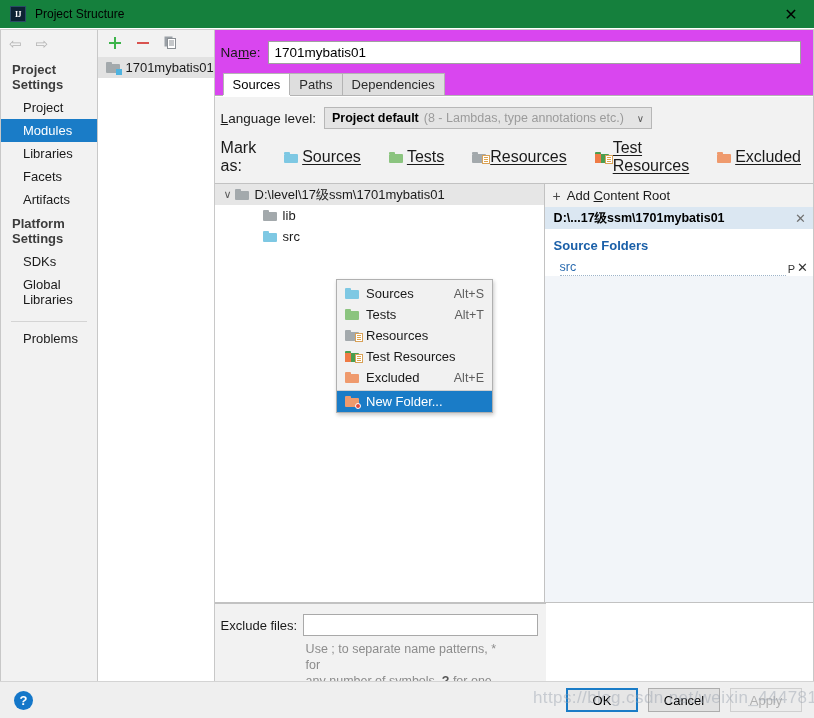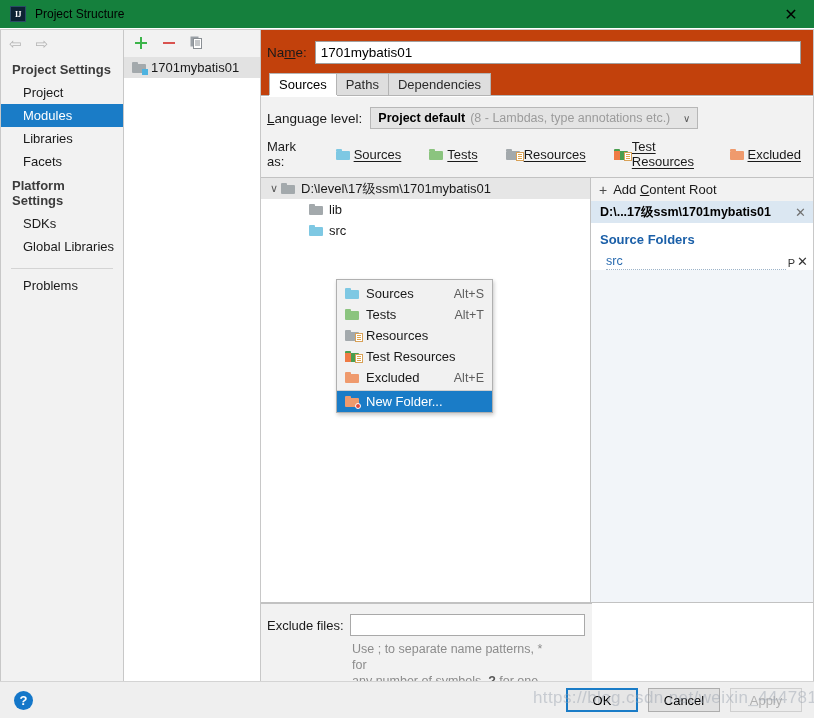--- a/index.html
+++ b/index.html
@@ -106,21 +106,21 @@
     background: #e2e2e2;
     height: 21px;
     display: flex; align-items: center;
     padding-left: 22px;
     font-size: 13px;
   }
 
   
   #detail {
     flex: 1; height: 100%;
-    background: #c2410c;
+    background: #d946ef;
     border-right: 1px solid #c8c8c8;
     display: flex; flex-direction: column;
     position: relative;
   }
   #name-row {
     display: flex; align-items: center;
     padding: 11px 12px 9px 6px;
     gap: 8px;
   }
   #name-label { font-size: 13.5px; }
@@ -174,21 +174,21 @@
     position: relative;
   }
   #lang-value { font-weight: bold; color: #000; }
   #lang-hint { color: #9b9b9b; margin-left: 5px; }
   #lang-caret {
     position: absolute; right: 7px; color: #5a5a5a; font-size: 10px;
   }
   #markas-row {
     display: flex; align-items: center;
     padding: 10px 0 8px 6px; gap: 16px;
-    font-size: 13px;
+    font-size: 16px;
   }
   #markas-label { margin-right: 12px; }
   .markas-item { display: flex; align-items: center; margin-right: 12px; }
   .markas-item span.lbl { margin-left: 4px; text-decoration: underline; text-underline-offset: 2px; }
 
   
   .folder {
     width: 14px; height: 11px; position: relative; display: inline-block;
     flex: 0 0 auto;
   }
@@ -399,20 +399,21 @@
     <div id="nav-arrows">
       <span class="nav-arrow">⇦</span>
       <span class="nav-arrow">⇨</span>
     </div>
 
     <div class="sb-group">Project Settings</div>
     <div class="sb-item">Project</div>
     <div class="sb-item selected">Modules</div>
     <div class="sb-item">Libraries</div>
     <div class="sb-item">Facets</div>
+    <div class="sb-item">Artifacts</div>
 
     <div class="sb-group">Platform Settings</div>
     <div class="sb-item">SDKs</div>
     <div class="sb-item">Global Libraries</div>
 
     <div id="sb-divider"></div>
     <div class="sb-item" style="padding-left:22px;padding-top:9px;">Problems</div>
   </div>
 
   <div id="modcol">

